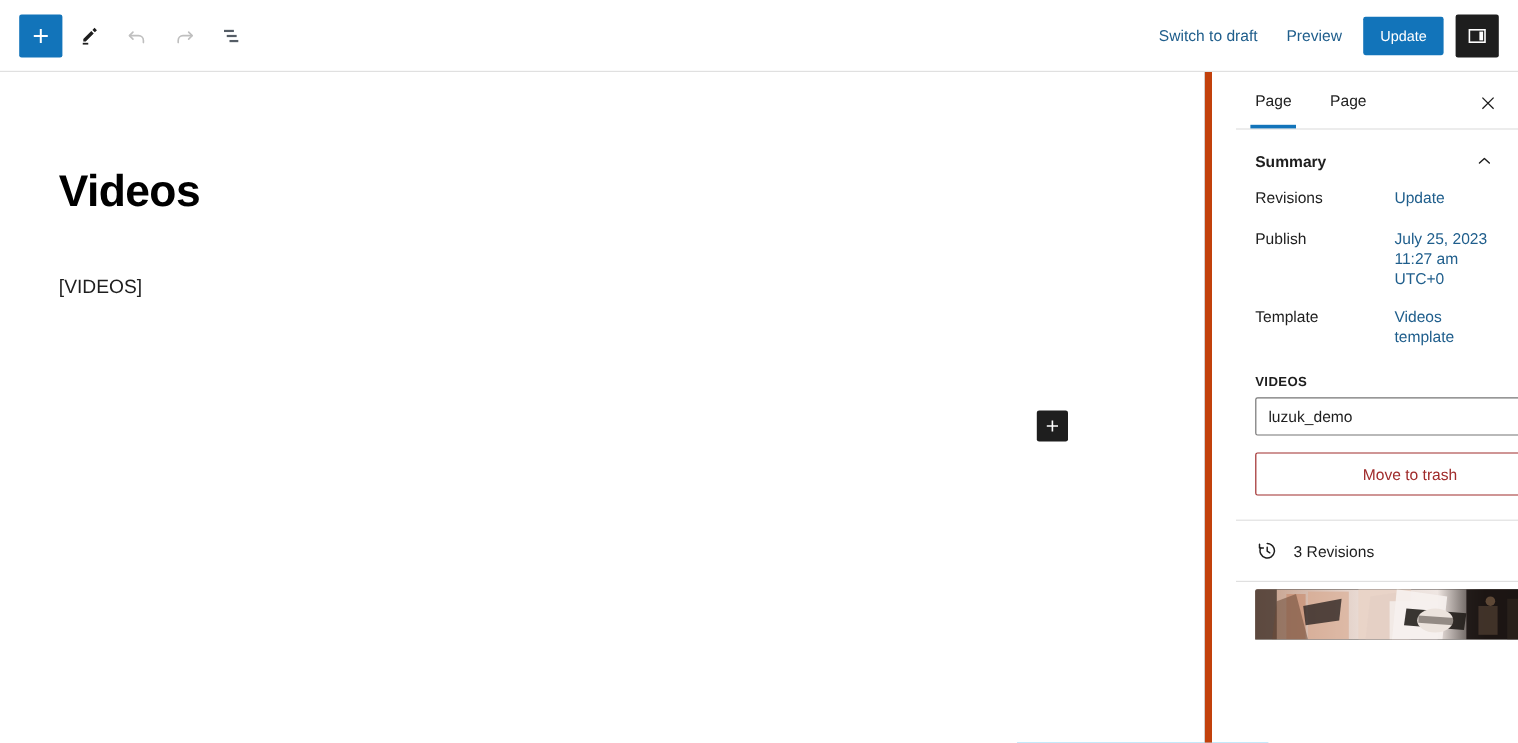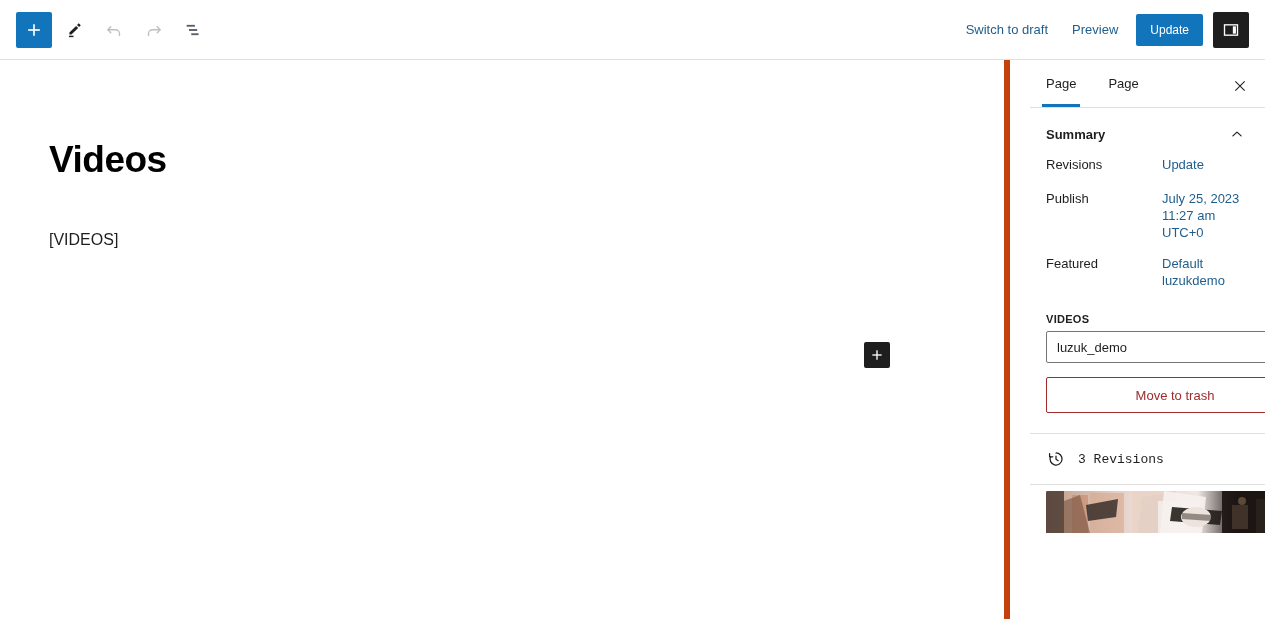--- a/index.html
+++ b/index.html
@@ -145,21 +145,21 @@
     margin-top: 14px; width: 258px; height: 36px;
     background: #fff; border: 1px solid #a02c2c; border-radius: 2px;
     color: #a02c2c; font-size: 13px; font-family: "Liberation Sans", sans-serif;
     cursor: pointer;
   }
 
   .divider { height: 1px; background: #e0e0e0; margin-top: 20px; }
 
   .revisions-row {
     display: flex; align-items: center; gap: 12px;
-    padding: 15px 16px; cursor: pointer; font-family: Liberation Mono, monospace;
+    padding: 15px 16px; cursor: pointer;
   }
   .revisions-text { font-size: 13px; color: #1e1e1e; }
 
   .featured-img {
     width: 245px; height: 42px; margin: 6px 0 0 16px;
     border-radius: 2px 2px 0 0; overflow: hidden; position: relative;
     cursor: pointer; background: #2b2420;
   }
 </style>
 </head>
@@ -256,22 +256,22 @@
       <div class="srow">
         <span class="srow-label">Revisions</span>
         <span class="srow-value">Update</span>
       </div>
       <div class="srow">
         <span class="srow-label">Publish</span>
         <span class="srow-value multiline">July 25, 2023
 11:27 am UTC+0</span>
       </div>
       <div class="srow">
-        <span class="srow-label">Featured</span>
-        <span class="srow-value">Default luzukdemo</span>
+        <span class="srow-label">Template</span>
+        <span class="srow-value">Videos template</span>
       </div>
     </div>
 
     <div class="author-section">
       <div class="author-label">VIDEOS</div>
       <div class="author-select-wrap">
         <select class="author-select">
           <option>luzuk_demo</option>
         </select>
         <svg class="select-chev" width="14" height="14" viewBox="0 0 24 24">

